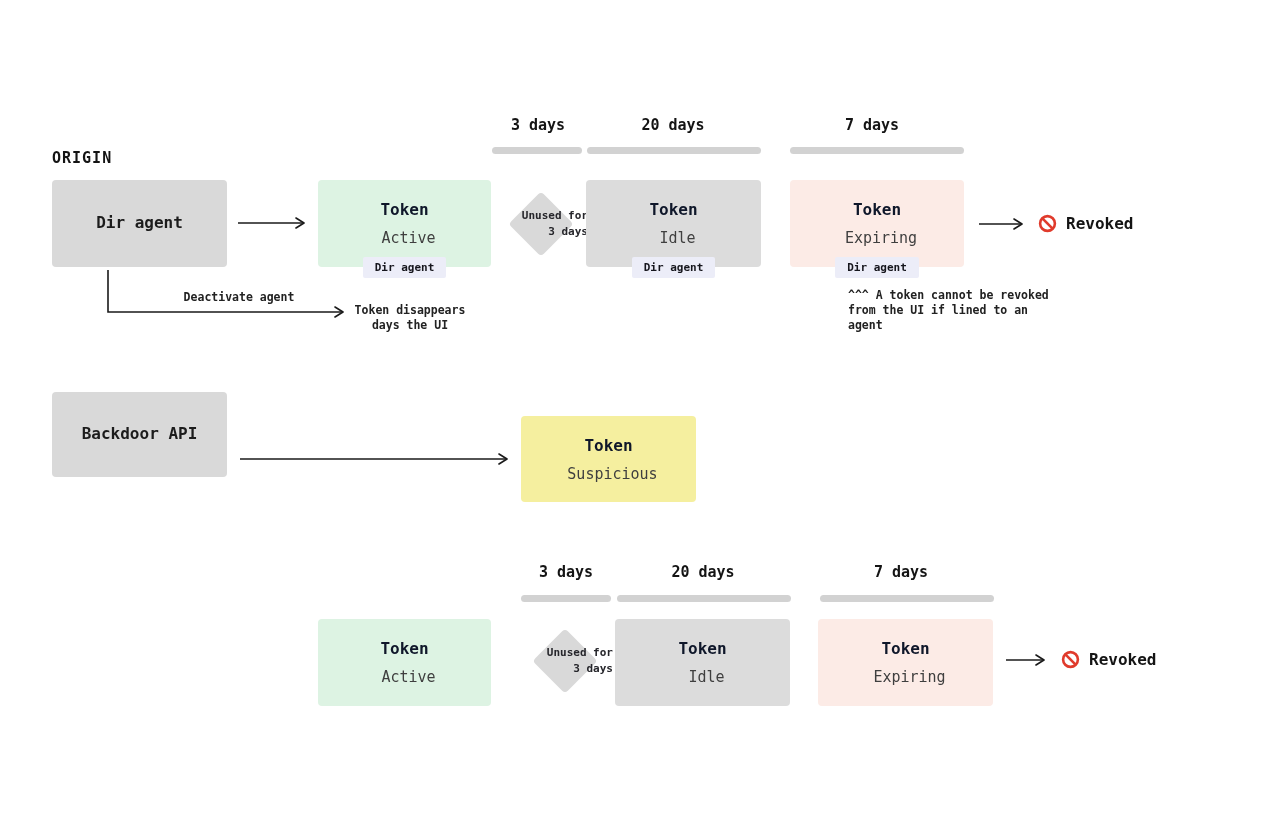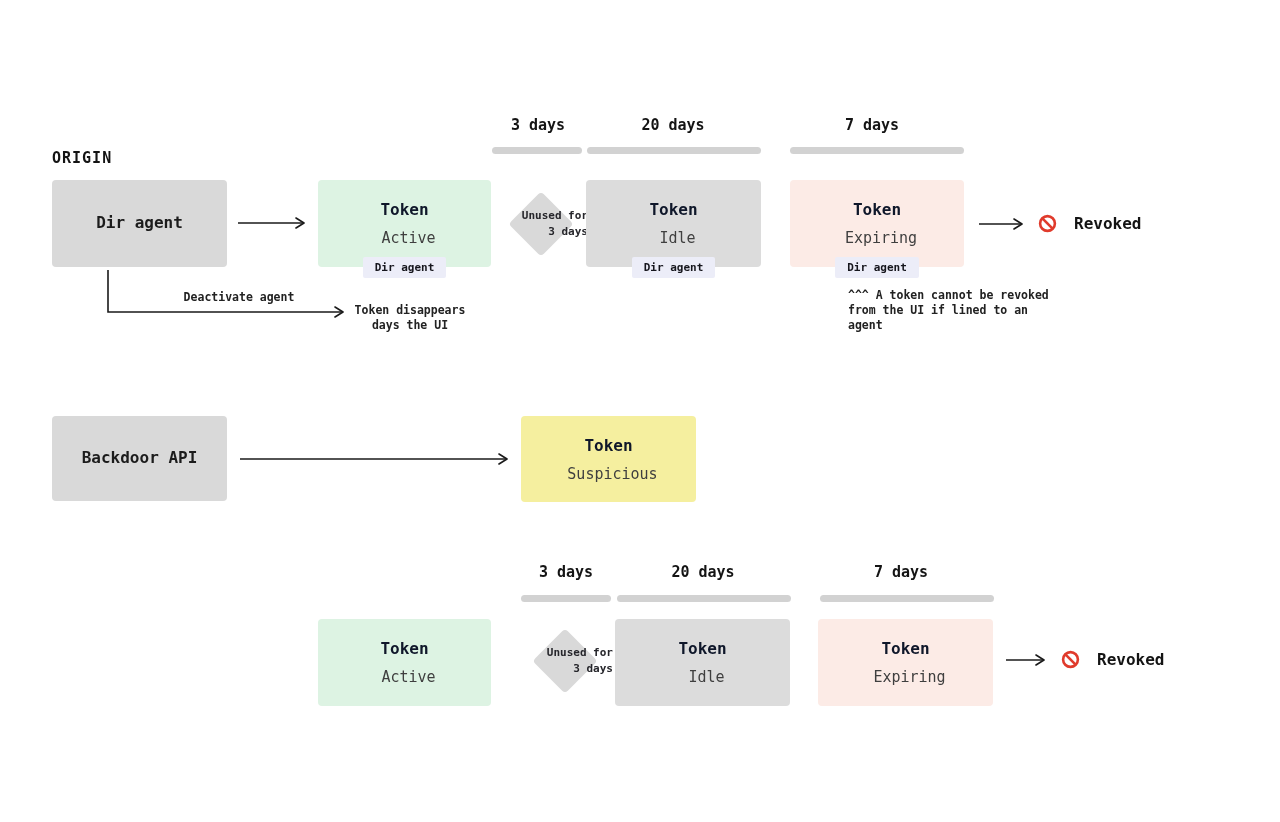--- a/index.html
+++ b/index.html
@@ -30,21 +30,21 @@
   .diamond{width:46px;height:46px;background:#d9d9d9;transform:rotate(45deg);border-radius:4px;}
   .gate-text{
     width:96px;text-align:right;font-size:11px;font-weight:700;color:#26262b;
     line-height:1.45;white-space:pre-line;
   }
   .small-note{
     font-size:11.5px;font-weight:700;color:#222;line-height:1.32;white-space:pre-line;
   }
   .center-txt{text-align:center;}
   .revoked-label{font-size:16px;font-weight:700;color:#141414;}
-  .revoked-wrap{display:flex;align-items:center;gap:17px;}
+  .revoked-wrap{display:flex;align-items:center;gap:9px;}
   svg.layer{position:absolute;left:0;top:0;pointer-events:none;}
 </style>
 </head>
 <body>
 
 <div id="canvas">
 
   <svg class="layer" width="1280" height="822" viewBox="0 0 1280 822">
     <defs>
       <marker id="arrowhead" markerUnits="userSpaceOnUse" markerWidth="12" markerHeight="14" refX="8" refY="6" orient="auto">
@@ -109,21 +109,21 @@
   </div>
 
   <div class="abs small-note center-txt" style="left:159px;top:290px;width:160px;">Deactivate agent</div>
   <div class="abs small-note center-txt" style="left:350px;top:303px;width:120px;">Token disappears
 days the UI</div>
 
   <div class="abs small-note" style="left:848px;top:288px;width:230px;">^^^ A token cannot be revoked
 from the UI if lined to an
 agent</div>
 
-  <div class="abs box gray" style="left:52px;top:416px;width:175px;height:85px;">
+  <div class="abs box gray" style="left:52px;top:392px;width:175px;height:85px;">
     <div class="src-text">Backdoor API</div>
   </div>
 
   <div class="abs box yellow" style="left:521px;top:416px;width:175px;height:86px;">
     <div class="box-title">Token</div>
     <div class="box-state">Suspicious</div>
   </div>
 
   <div class="abs tl-label" style="left:501px;top:563px;">3 days</div>
   <div class="abs tl-label" style="left:638px;top:563px;">20 days</div>

